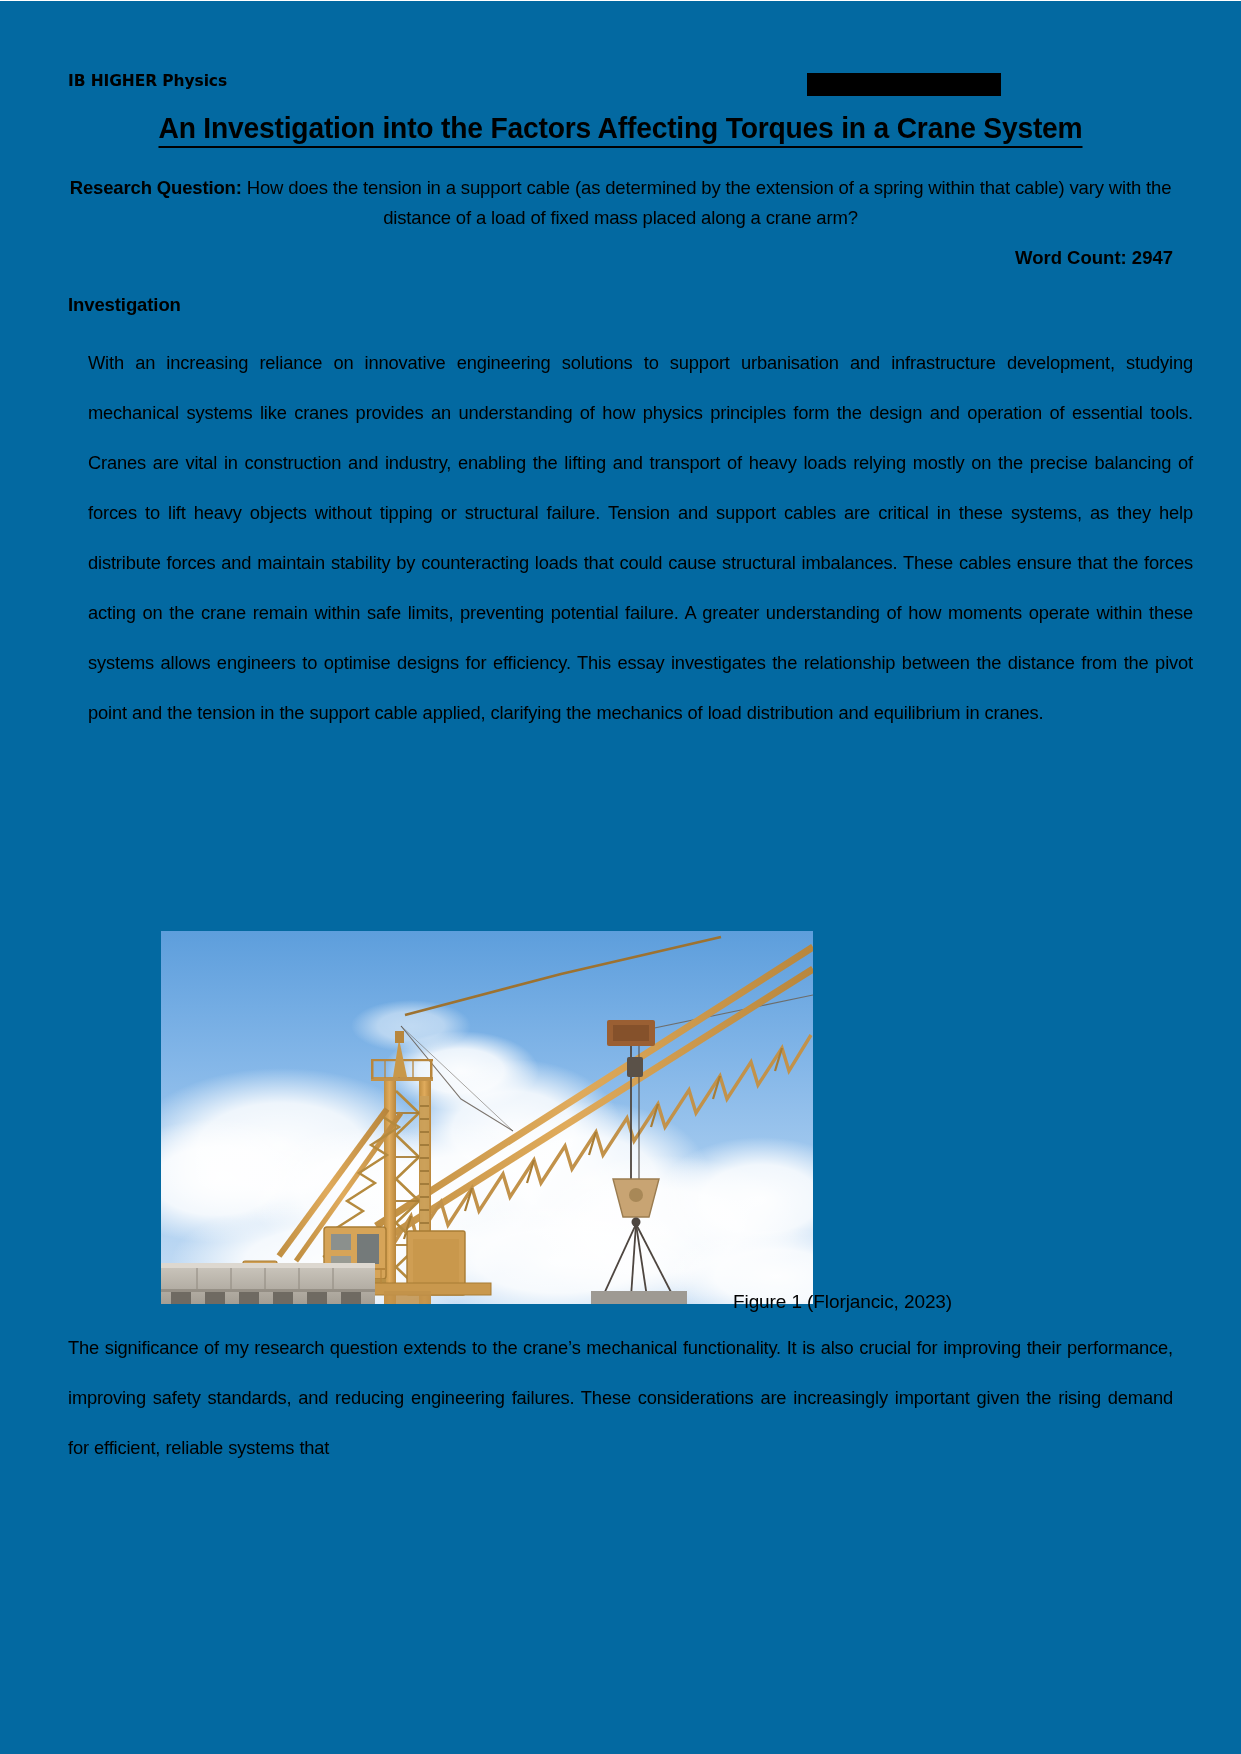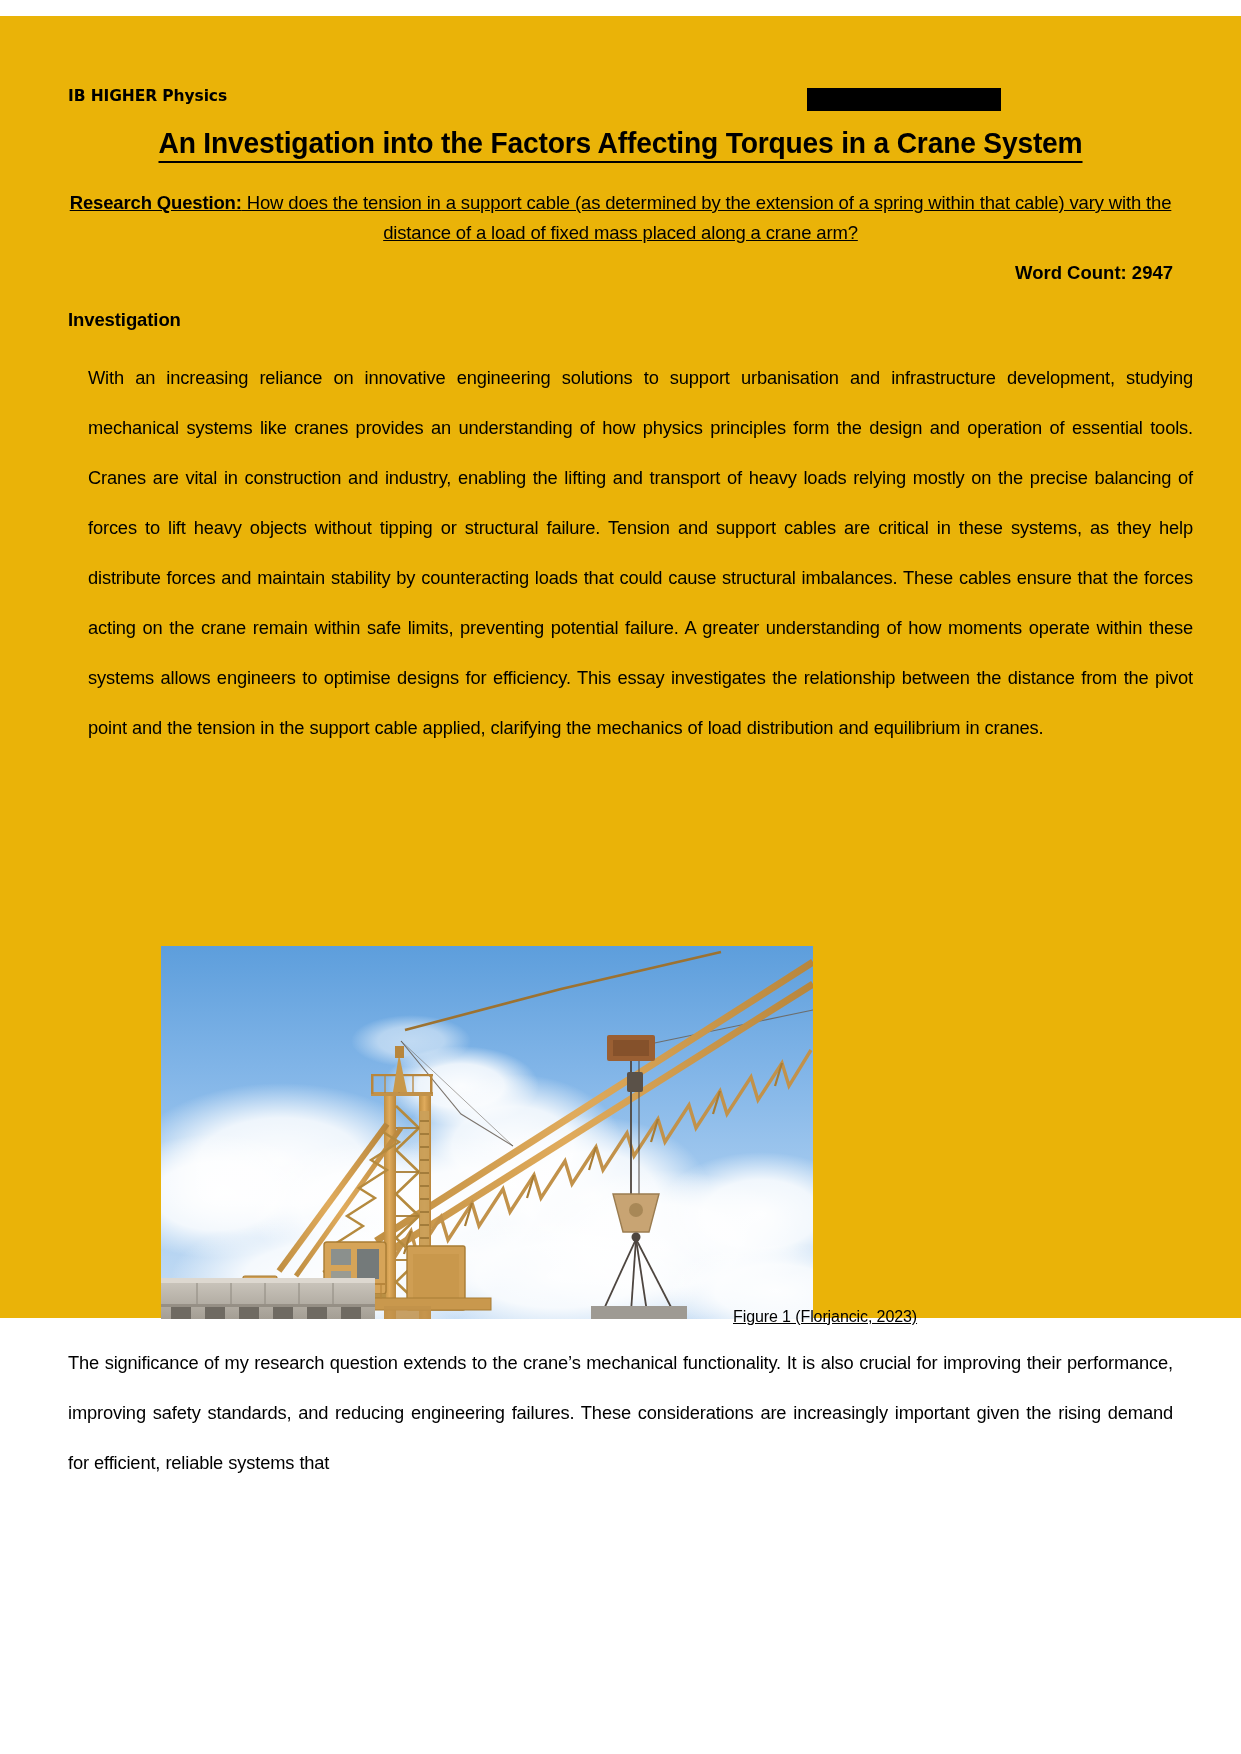--- a/index.html
+++ b/index.html
@@ -11,24 +11,24 @@
     width: 1241px;
     height: 1754px;
     position: relative;
     font-family: "Liberation Sans", sans-serif;
     color: #000000;
     overflow: hidden;
   }
 
   .page {
     position: absolute;
-    left: 0; top: 16px;
+    left: 0; top: 1px;
     width: 1241px;
-    height: 1302px;
-    background: #eab308;
+    height: 1754px;
+    background: #0369a1;
   }
 
   
   .header-row {
     position: absolute;
     left: 68px;
     top: 70px;
     width: 1105px;
     height: 26px;
   }
@@ -75,21 +75,20 @@
   
   .research-question {
     position: absolute;
     left: 68px;
     top: 172px;
     width: 1105px;
     text-align: center;
     font-size: 18.5px;
     line-height: 30px;
     letter-spacing: -0.15px;
-    text-decoration: underline;
   }
   .research-question .rq-label {
     font-weight: bold;
   }
 
   
   .word-count {
     position: absolute;
     left: 68px;
     top: 243px;
@@ -139,25 +138,24 @@
     left: 0; top: 0;
     width: 652px;
     height: 373px;
     overflow: hidden;
     background: #7fb2e5;
   }
   .figure-caption {
     position: absolute;
     left: 733px;
     top: 1288px;
-    font-size: 16px;
+    font-size: 19px;
     line-height: 26px;
     white-space: nowrap;
     letter-spacing: -0.1px;
-    text-decoration: underline;
   }
 
   
   .sky {
     position: absolute;
     left: 0; top: 0;
     width: 652px; height: 373px;
     background: linear-gradient(to bottom, #6ba6e0 0%, #86b7e7 30%, #9cc6ee 55%, #b6d4f2 78%, #cfe1f6 100%);
   }
   .photo-svg { position: absolute; left:0; top:0; }

